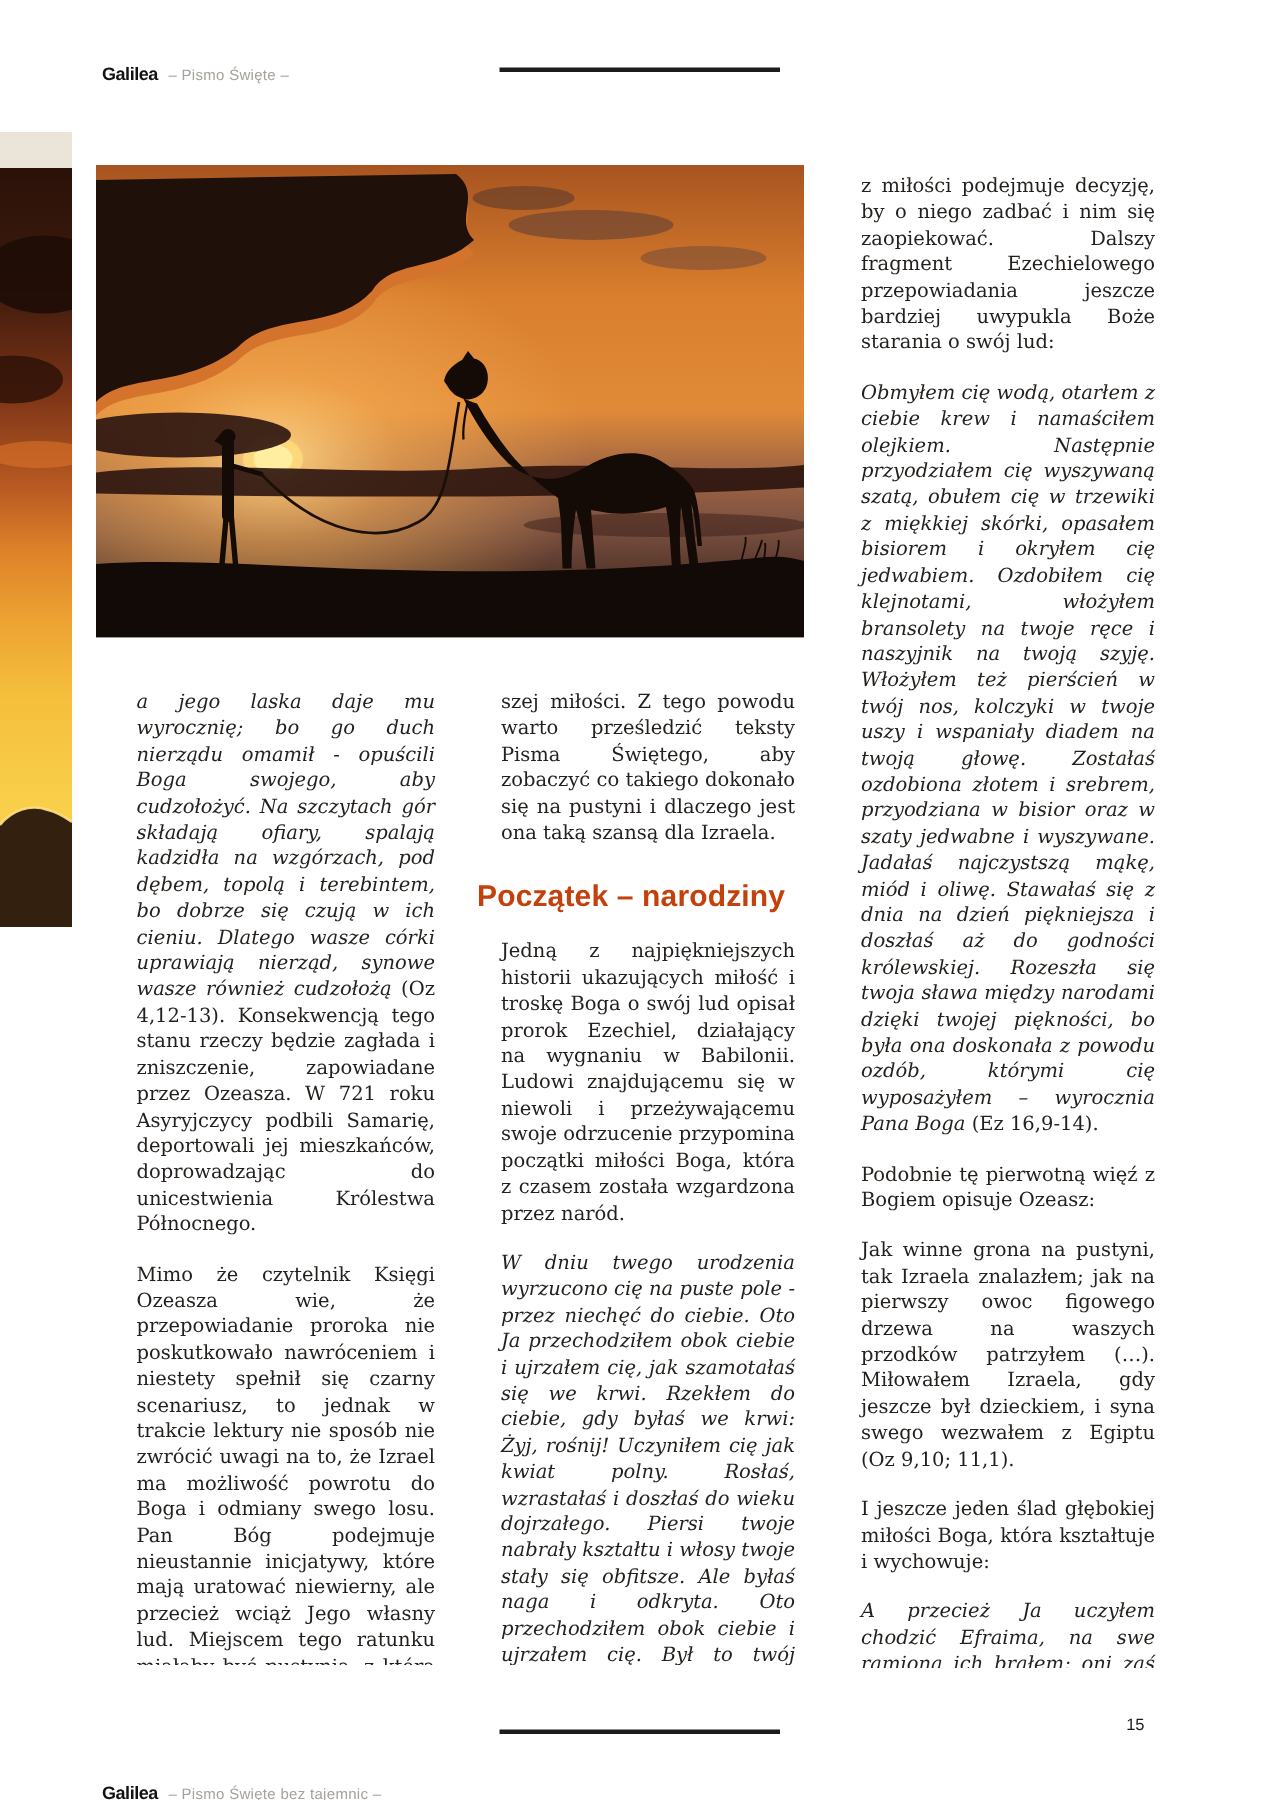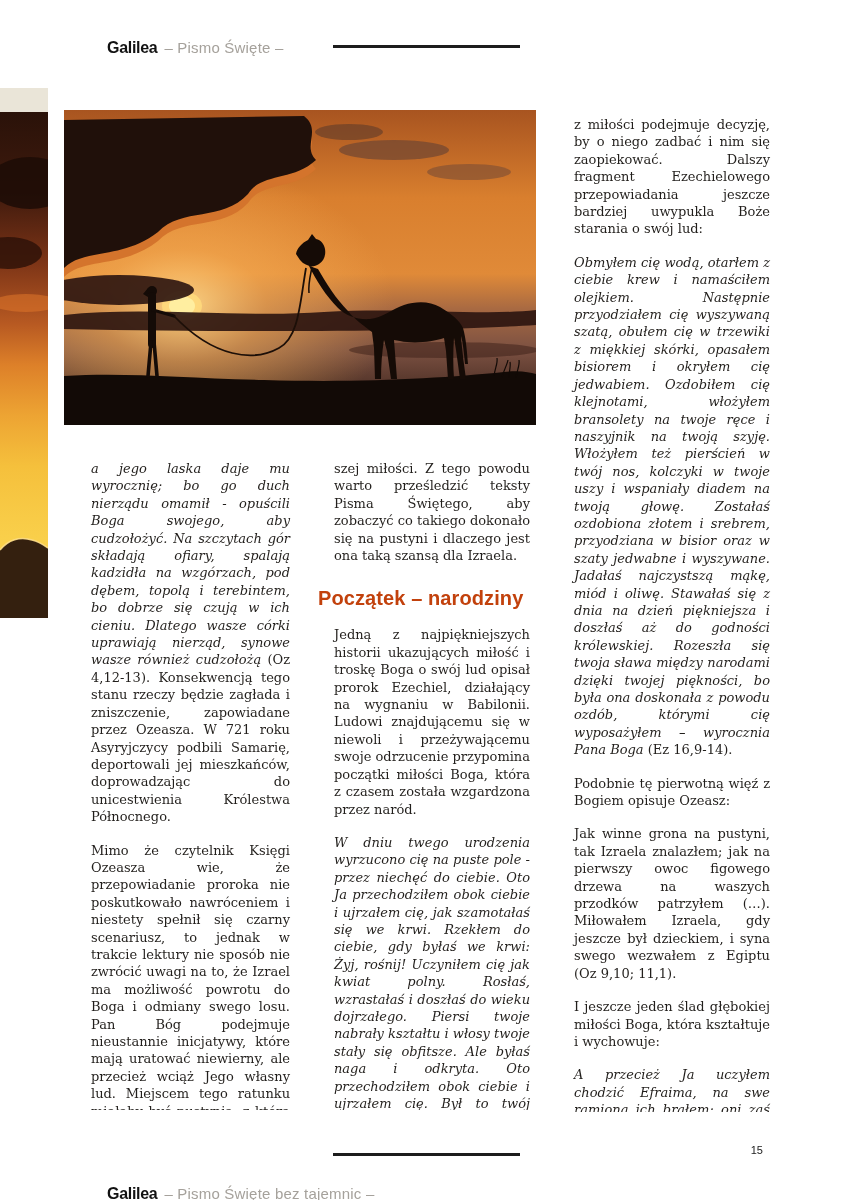--- a/index.html
+++ b/index.html
@@ -7,25 +7,25 @@
     position:relative;
     width:849px;height:1200px;
     background:#ffffff;
     overflow:hidden;
     font-family:"DejaVu Serif", serif;
   }
   
   .brandline{position:absolute;left:68px;white-space:nowrap;}
   .brand{
     font-family:"Liberation Sans", sans-serif;
-    font-weight:700;font-size:16px;color:#121212;letter-spacing:-0.3px;margin-left:39px;
+    font-weight:700;font-size:12px;color:#121212;letter-spacing:-0.3px;
   }
   .tagline{
     font-family:"Liberation Sans", sans-serif;
-    font-size:15px;color:#a5a19b;margin-left:7px;letter-spacing:0.2px;
+    font-size:10px;color:#a5a19b;margin-left:7px;letter-spacing:0.2px;
   }
   .rule{
     position:absolute;left:333px;width:187px;height:3px;background:#1c1c1c;
   }
   .pagenum{
     position:absolute;right:86px;top:1144px;
     font-family:"Liberation Sans", sans-serif;
     font-size:11px;color:#1a1a1a;font-weight:500;
   }
   

